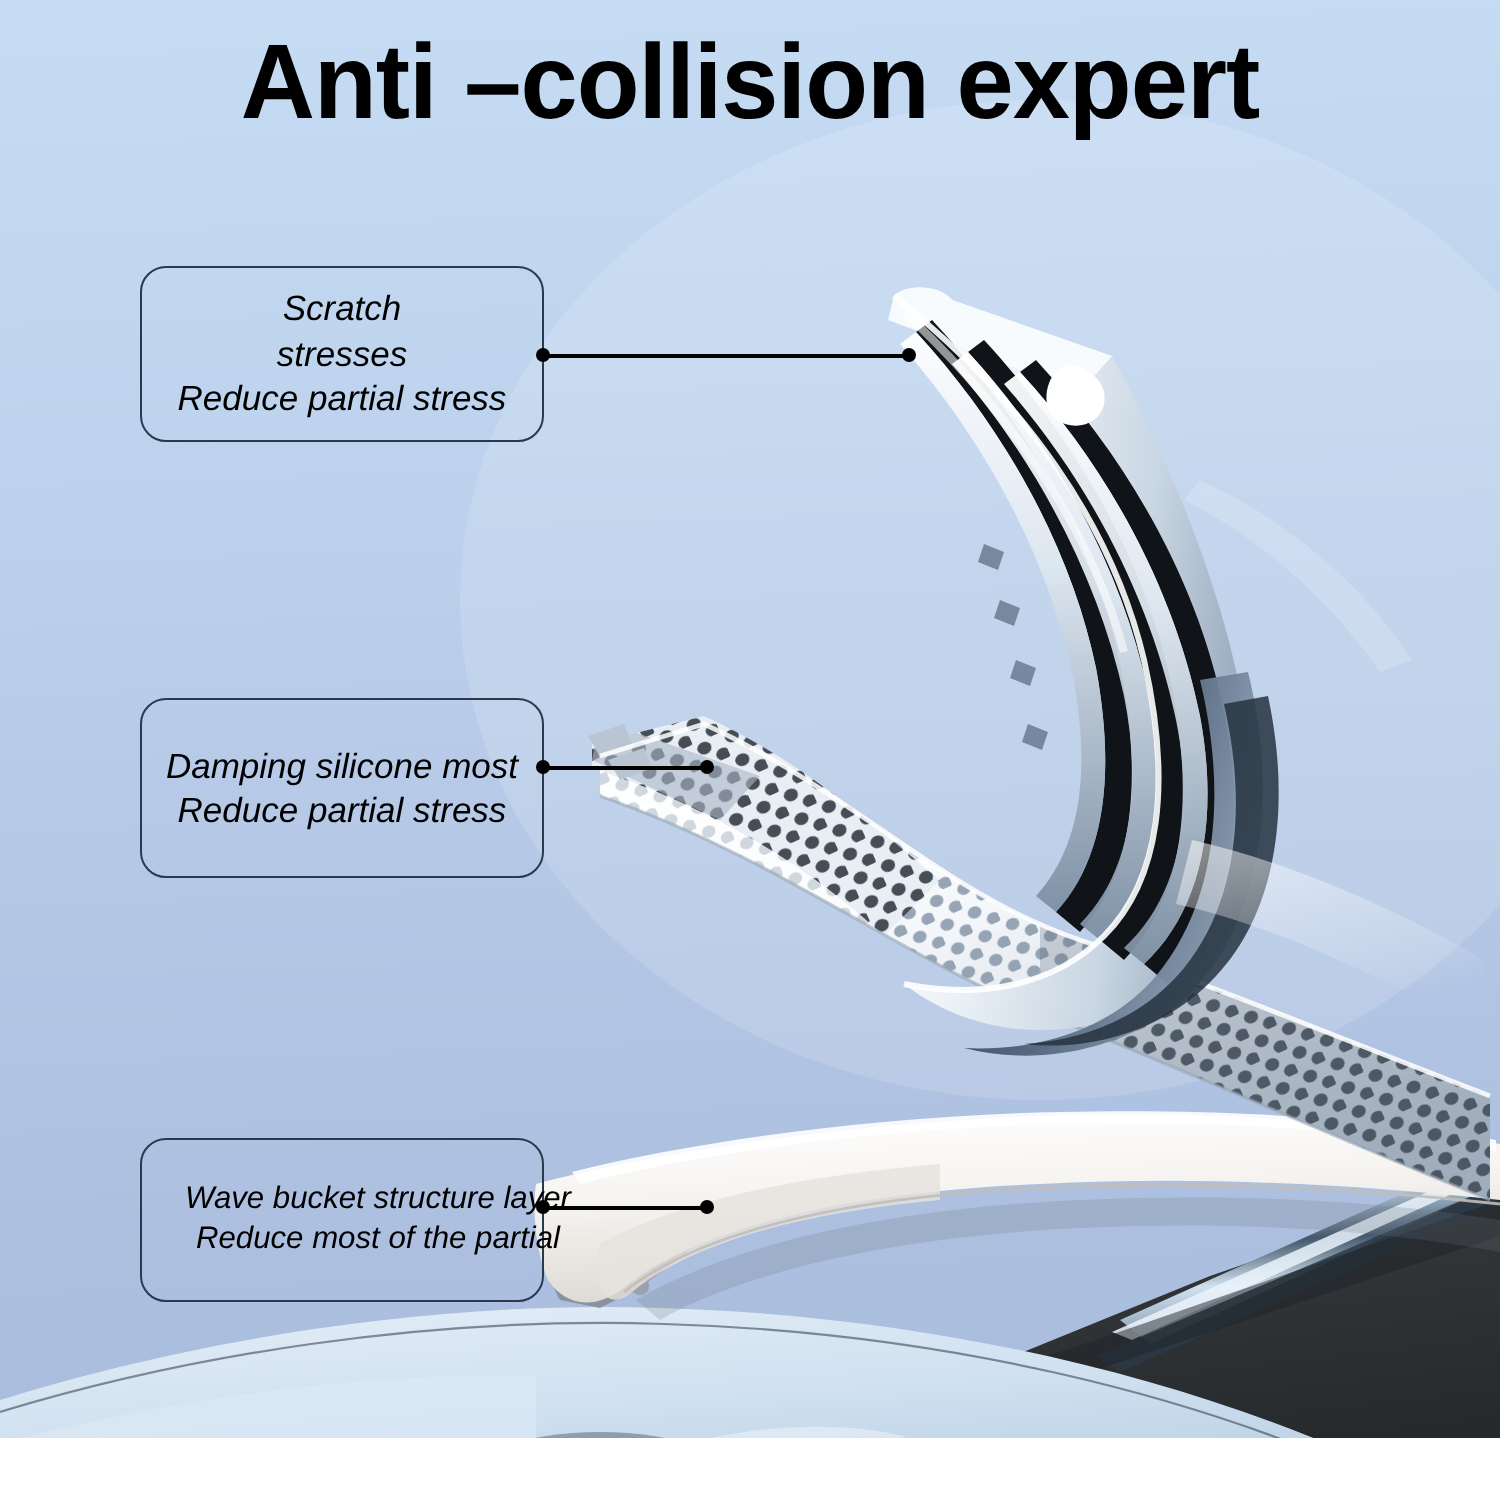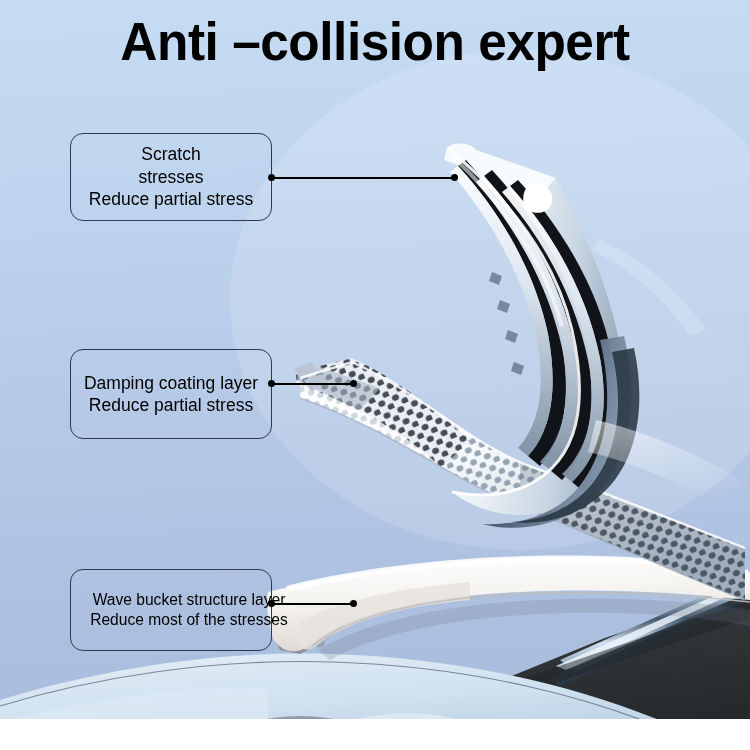--- a/index.html
+++ b/index.html
@@ -48,20 +48,21 @@
     border-radius: 13px;
     background: transparent;
     display: flex;
     flex-direction: column;
     align-items: center;
     justify-content: center;
     color: #000000;
     font-size: 17.5px;
     line-height: 1.28;
     white-space: nowrap;
+    font-style: italic;
   }
   .callout .ln { display: block; }
 
   #callout-1 { left: 70px;  top: 133px; width: 202px; height: 88px; }
   #callout-2 { left: 70px;  top: 349px; width: 202px; height: 90px; }
   #callout-3 { left: 70px;  top: 569px; width: 202px; height: 82px; }
 
   #callout-1 .ln:nth-child(1),
   #callout-1 .ln:nth-child(2) { font-size: 17.5px; }
   #callout-3 { font-size: 15.6px; padding-left: 36px; }
@@ -311,28 +312,28 @@
   <div class="callout" id="callout-1">
     <span class="ln">Scratch</span>
     <span class="ln">stresses</span>
     <span class="ln">Reduce partial stress</span>
   </div>
   <div class="connector" id="conn-1"></div>
   <div class="dot" id="conn-1-d1"></div>
   <div class="dot" id="conn-1-d2"></div>
 
   <div class="callout" id="callout-2">
-    <span class="ln">Damping coating layer</span>
+    <span class="ln">Damping silicone most</span>
     <span class="ln">Reduce partial stress</span>
   </div>
   <div class="connector" id="conn-2"></div>
   <div class="dot" id="conn-2-d1"></div>
   <div class="dot" id="conn-2-d2"></div>
 
   <div class="callout" id="callout-3">
     <span class="ln">Wave bucket structure layer</span>
-    <span class="ln">Reduce most of the stresses</span>
+    <span class="ln">Reduce most of the partial</span>
   </div>
   <div class="connector" id="conn-3"></div>
   <div class="dot" id="conn-3-d1"></div>
   <div class="dot" id="conn-3-d2"></div>
 
 </div>
 
 </body></html>

